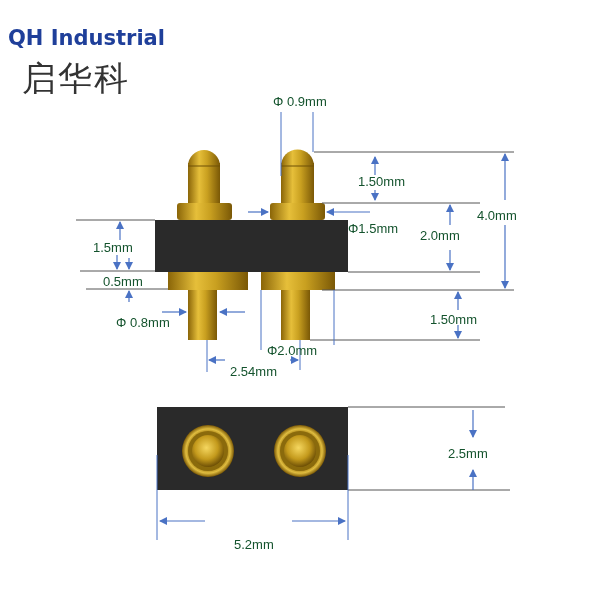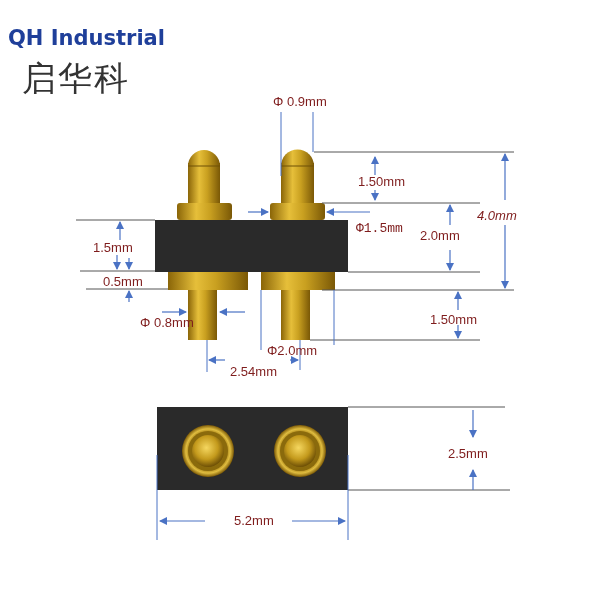--- a/index.html
+++ b/index.html
@@ -1,19 +1,19 @@
 <!DOCTYPE html>
 <html><head>
 <meta charset="utf-8">
 <style>
   html, body { margin:0; padding:0; background:#ffffff; }
   body { width:600px; height:600px; position:relative; overflow:hidden; font-family:"Liberation Sans", sans-serif; }
   .brand { position:absolute; left:8px; top:26px; font-family:"DejaVu Sans", sans-serif; font-weight:bold; font-size:21px; color:#1f3f9a; letter-spacing:0px; }
   .brand-cn { position:absolute; left:22px; top:56px; font-family:"DejaVu Sans", sans-serif; font-size:34px; color:#333; letter-spacing:2px; }
-  .lbl { position:absolute; font-size:13px; color:#7f1d1d; white-space:nowrap; font-family:"Liberation Sans", sans-serif; }
+  .lbl { position:absolute; font-size:13px; color:#14532d; white-space:nowrap; font-family:"Liberation Sans", sans-serif; }
   svg.drawing { position:absolute; left:0; top:0; }
 </style>
 </head>
 <body>
 
 <div class="brand">QH Industrial</div>
 <div class="brand-cn">启华科</div>
 
 <svg class="drawing" width="600" height="600" viewBox="0 0 600 600">
   <defs>
@@ -125,23 +125,23 @@
       <line x1="473" y1="410" x2="473" y2="437" marker-end="url(#arr)"></line>
       <line x1="473" y1="490" x2="473" y2="470" marker-end="url(#arr)"></line>
       <line x1="205" y1="521" x2="160" y2="521" marker-end="url(#arr)"></line>
       <line x1="292" y1="521" x2="345" y2="521" marker-end="url(#arr)"></line>
     </g>
   </g>
 </svg>
 
 <div class="lbl" style="left:273px;top:94px;">Φ 0.9mm</div>
 <div class="lbl" style="left:358px;top:174px;">1.50mm</div>
-<div class="lbl" style="left:356px;top:221px;font-family:Liberation Mono, monospace;">Φ1.5mm</div>
+<div class="lbl" style="left:348px;top:221px;">Φ1.5mm</div>
 <div class="lbl" style="left:420px;top:228px;">2.0mm</div>
-<div class="lbl" style="left:477px;top:208px;font-style:italic;">4.0mm</div>
+<div class="lbl" style="left:477px;top:208px;">4.0mm</div>
 <div class="lbl" style="left:93px;top:240px;text-align:center;">1.5mm</div>
 <div class="lbl" style="left:103px;top:274px;">0.5mm</div>
-<div class="lbl" style="left:116px;top:315px;margin-left:24px;">Φ 0.8mm</div>
+<div class="lbl" style="left:116px;top:315px;">Φ 0.8mm</div>
 <div class="lbl" style="left:430px;top:312px;">1.50mm</div>
 <div class="lbl" style="left:267px;top:343px;text-align:right;">Φ2.0mm</div>
 <div class="lbl" style="left:230px;top:364px;">2.54mm</div>
 <div class="lbl" style="left:448px;top:446px;">2.5mm</div>
-<div class="lbl" style="left:234px;top:513px;text-align:center;">5.2mm</div>
+<div class="lbl" style="left:234px;top:537px;text-align:center;">5.2mm</div>
 
 </body></html>

